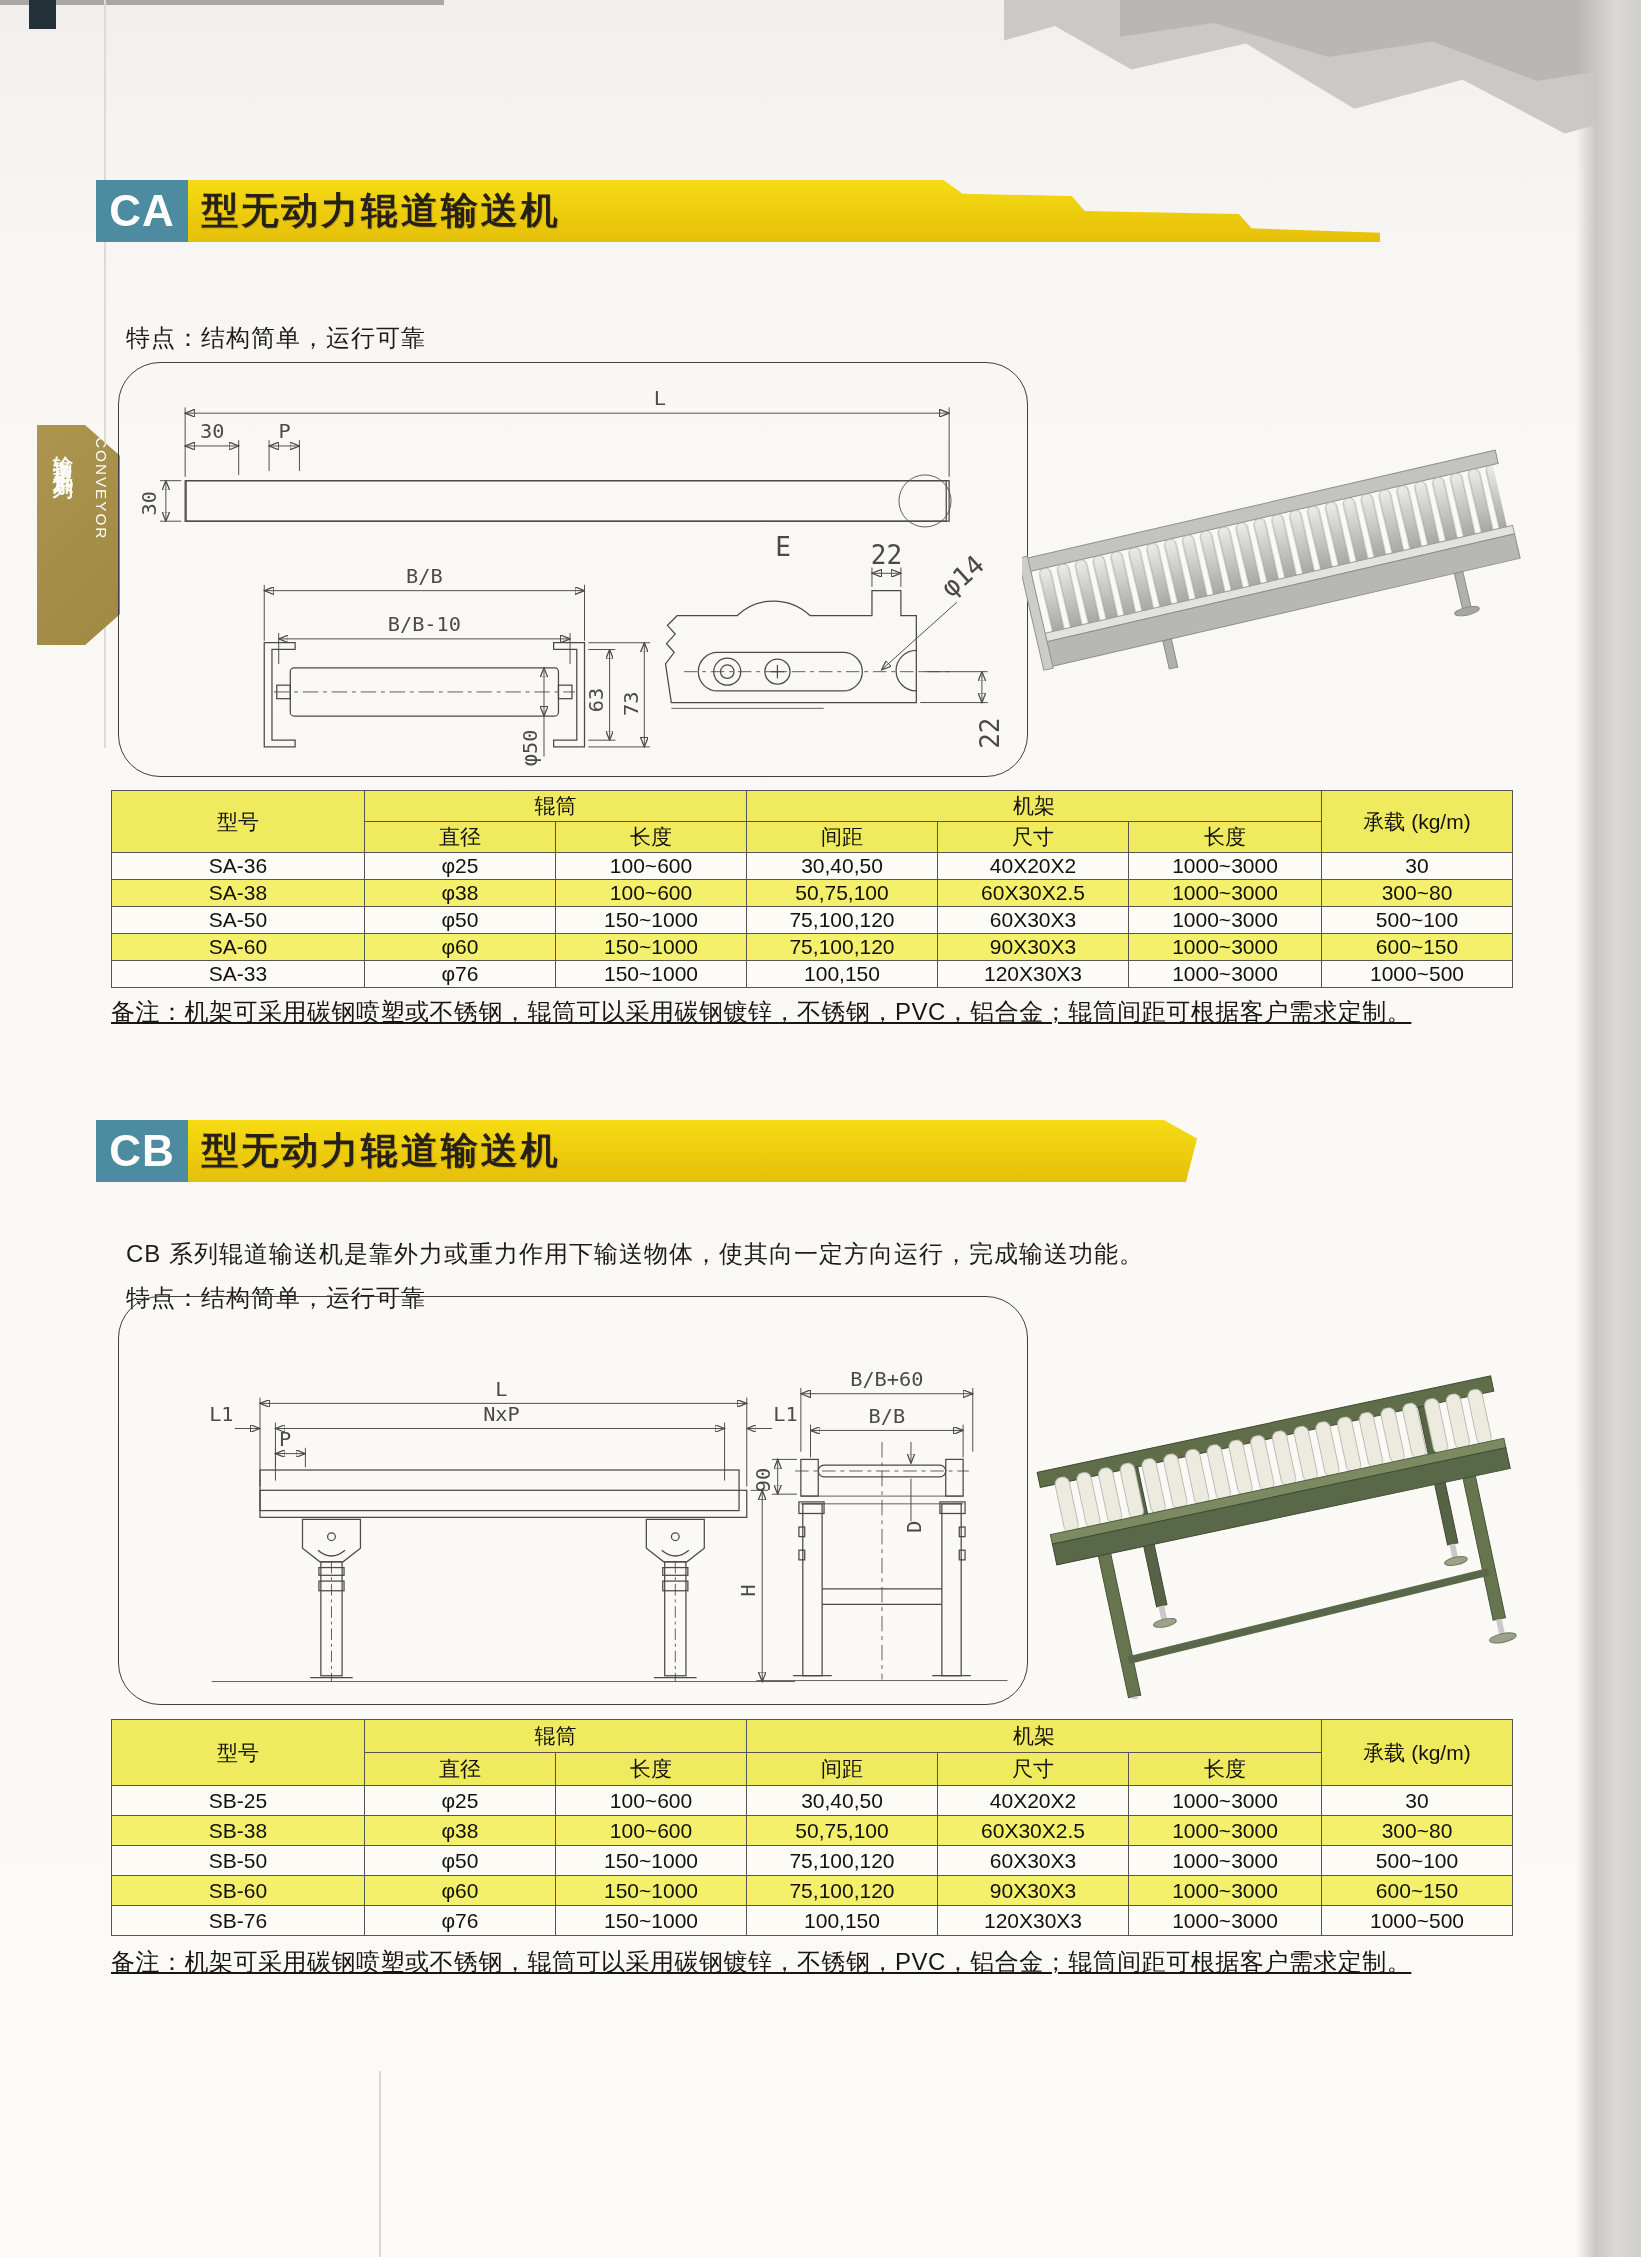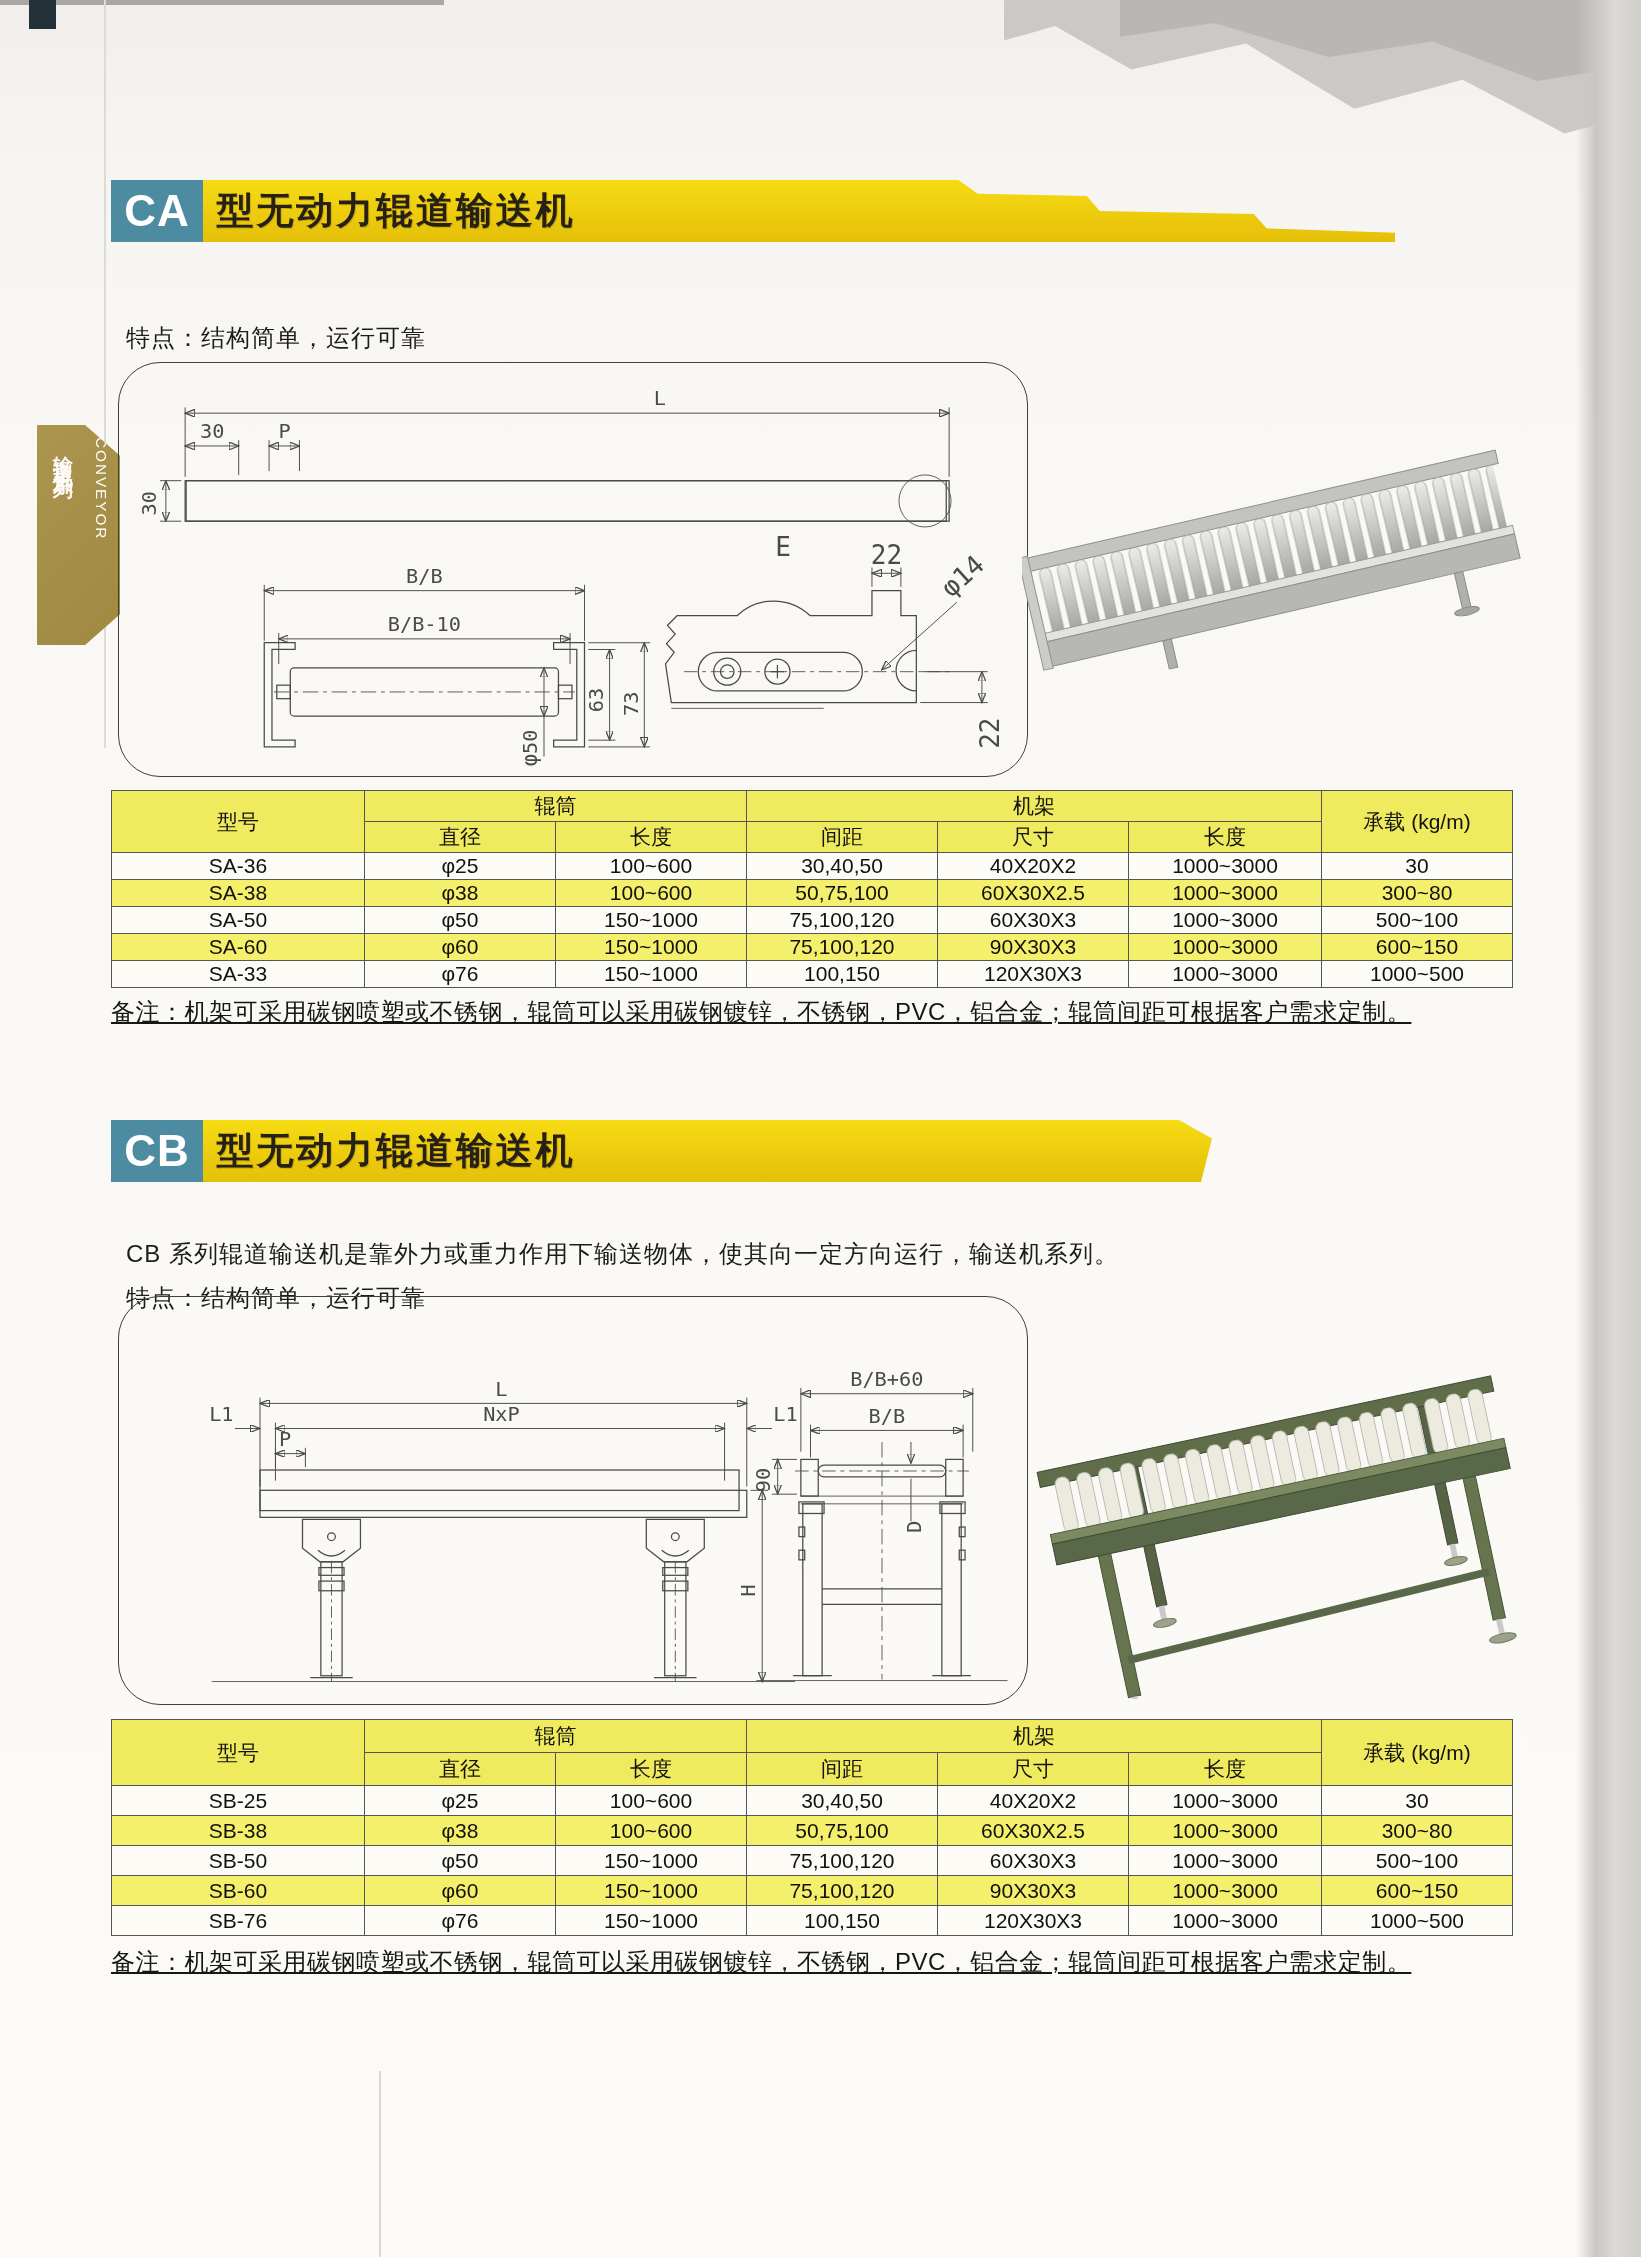--- a/index.html
+++ b/index.html
@@ -41,21 +41,21 @@
     writing-mode:vertical-rl;text-orientation:upright;
     font-size:20px;letter-spacing:5.8px;font-weight:bold;
   }
   .tab-en{
     position:absolute;right:9.7px;top:11.6px;color:#fdfcf8;
     writing-mode:vertical-rl;text-orientation:mixed;
     font-size:15.4px;letter-spacing:1.9px;
   }
 
   
-  .title-bar{position:absolute;left:111px;height:62px;display:flex;align-items:stretch;}
+  .title-bar{position:absolute;left:96px;height:62px;display:flex;align-items:stretch;}
   .title-bar.ca{top:180px;width:1284px;
     clip-path:polygon(0 0,66% 0,67.5% 22%,76% 26%,77% 50%,89% 55%,90% 78%,100% 85%,100% 100%,0 100%);}
   .title-bar.cb{top:1120px;width:1101px;
     clip-path:polygon(0 0,97% 0,100% 30%,99% 100%,0 100%);}
   .code-badge{
     width:92px;flex:0 0 92px;background:#4d8ba0;color:#ffffff;
     font-size:44px;font-weight:bold;letter-spacing:1px;
     display:flex;align-items:center;justify-content:center;
   }
   .title-text{
@@ -313,21 +313,21 @@
           <td>1000~500</td>
     </tr>
   </tbody>
     </table>
   <div class="note ca">备注：机架可采用碳钢喷塑或不锈钢，辊筒可以采用碳钢镀锌，不锈钢，PVC，铝合金；辊筒间距可根据客户需求定制。</div>
 
   <div class="title-bar cb">
     <div class="code-badge">CB</div>
     <div class="title-text">型无动力辊道输送机</div>
   </div>
-  <div class="desc cb">CB 系列辊道输送机是靠外力或重力作用下输送物体，使其向一定方向运行，输送机系列。</div>
+  <div class="desc cb">CB 系列辊道输送机是靠外力或重力作用下输送物体，使其向一定方向运行，完成输送功能。</div>
   <div class="feat cb">特点：结构简单，运行可靠</div>
 
   <div class="diagram-box cb">
     <svg class="tdraw" width="904" height="404" viewBox="0 0 936 418">
       <defs>
         <marker id="ae2" markerWidth="11" markerHeight="8" refX="10" refY="4" orient="auto">
             <path d="M0,0 L10,4 L0,8 Z" fill="#4a4a4a" stroke="none"></path>
           </marker>
         <marker id="as2" markerWidth="11" markerHeight="8" refX="10" refY="4" orient="auto-start-reverse">
             <path d="M0,0 L10,4 L0,8 Z" fill="#4a4a4a" stroke="none"></path>

